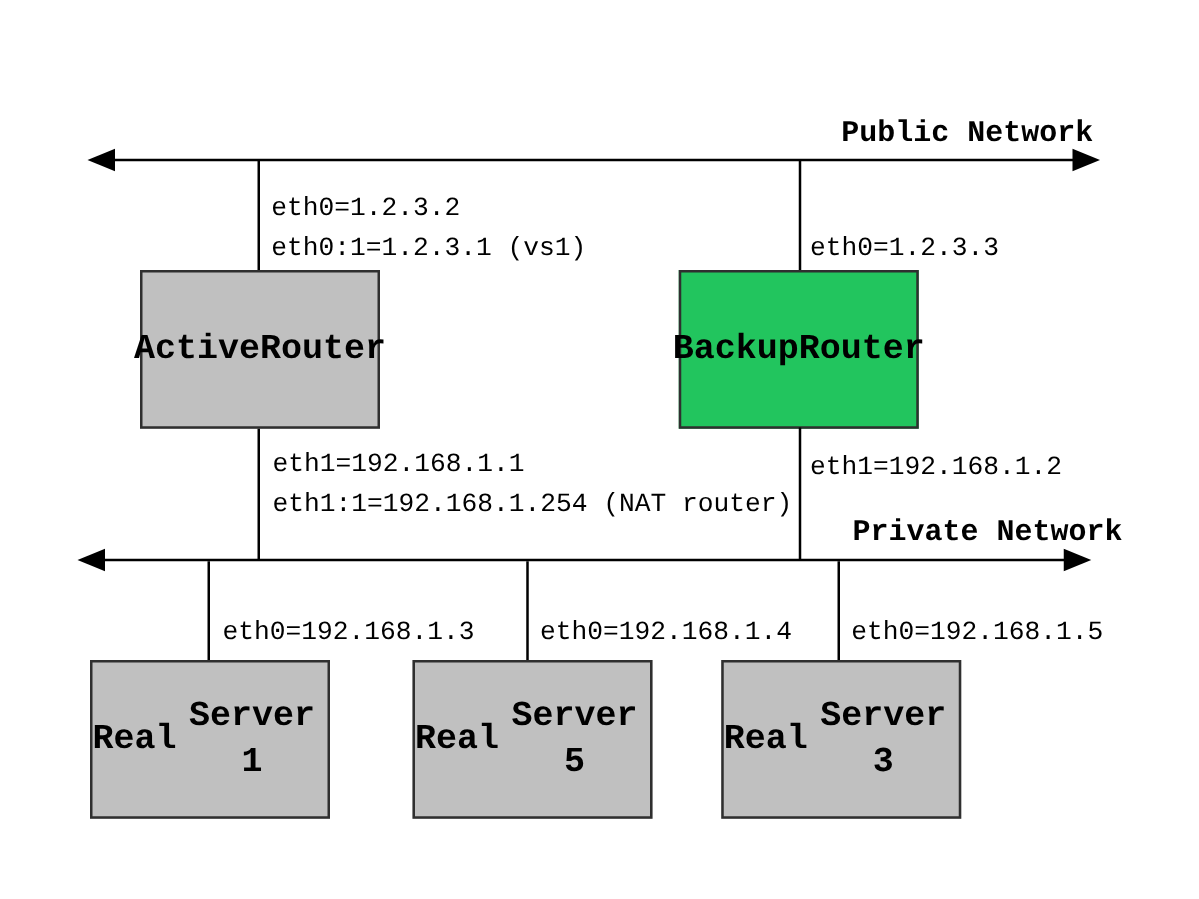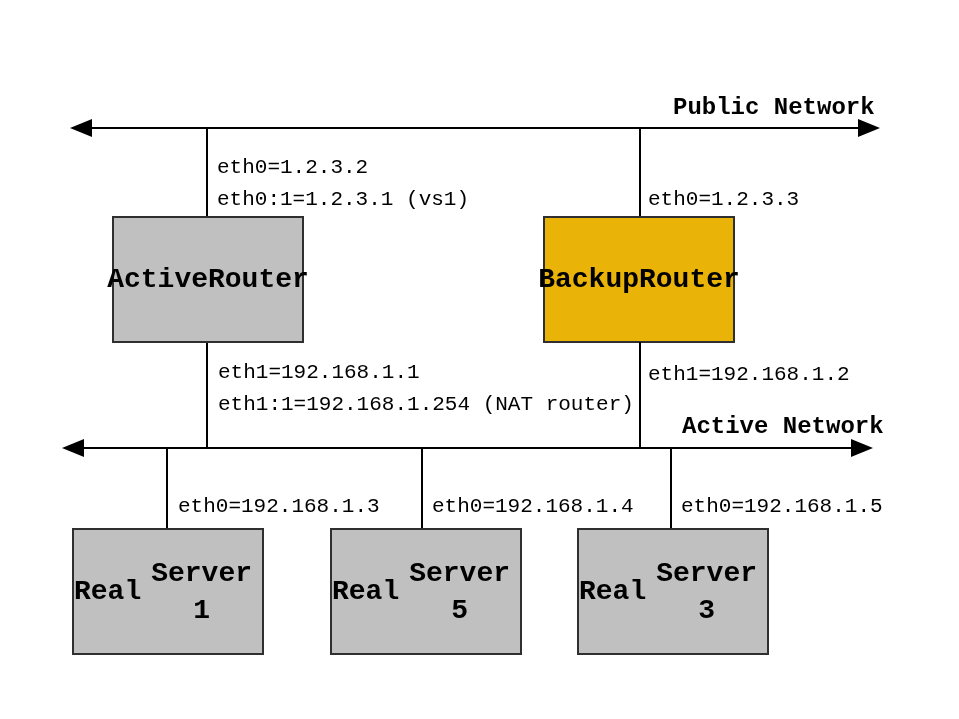--- a/index.html
+++ b/index.html
@@ -86,35 +86,35 @@
   <div class="iflabel" style="left: 217px; top: 152px; color: rgb(0, 0, 0);">
     <div>eth0=1.2.3.2</div>
     <div>eth0:1=1.2.3.1 (vs1)</div>
   </div>
   <div class="iflabel" style="left: 648px; top: 184px; color: rgb(0, 0, 0);">eth0=1.2.3.3</div>
 
   <div class="node" style="left: 112px; top: 216px; background: rgb(192, 192, 192); border-color: rgb(47, 47, 47); color: rgb(0, 0, 0);">
     <div>Active</div>
     <div>Router</div>
   </div>
-  <div class="node" style="left: 543px; top: 216px; background: #eab308; border-color: rgb(47, 47, 47); color: rgb(0, 0, 0);">
+  <div class="node" style="left: 543px; top: 216px; background: #22c55e; border-color: rgb(47, 47, 47); color: rgb(0, 0, 0);">
     <div>Backup</div>
     <div>Router</div>
   </div>
 
   <div class="conn" style="left: 206px; top: 343px; height: 105px; background: rgb(0, 0, 0);"></div>
   <div class="conn" style="left: 639px; top: 342px; height: 106px; background: rgb(0, 0, 0);"></div>
 
   <div class="iflabel" style="left: 218px; top: 357px; color: rgb(0, 0, 0);">
     <div>eth1=192.168.1.1</div>
     <div>eth1:1=192.168.1.254 (NAT router)</div>
   </div>
   <div class="iflabel" style="left: 648px; top: 359px; color: rgb(0, 0, 0); text-align: center;">eth1=192.168.1.2</div>
 
-  <div class="netlabel" style="left: 682px; top: 413px; color: rgb(0, 0, 0);">Active Network</div>
+  <div class="netlabel" style="left: 682px; top: 413px; color: rgb(0, 0, 0);">Private Network</div>
   <div class="net-line" style="left: 67px; top: 447px; width: 800px; background: rgb(0, 0, 0);"></div>
   <div class="arrow-l" style="left: 62px; top: 439px; border-right-color: rgb(0, 0, 0);"></div>
   <div class="arrow-r" style="left: 851px; top: 439px; border-left-color: rgb(0, 0, 0);"></div>
 
   <div class="conn" style="left: 166px; top: 449px; height: 79px; background: rgb(0, 0, 0);"></div>
   <div class="conn" style="left: 421px; top: 449px; height: 79px; background: rgb(0, 0, 0);"></div>
   <div class="conn" style="left: 670px; top: 449px; height: 79px; background: rgb(0, 0, 0);"></div>
 
   <div class="iflabel" style="left: 178px; top: 491px; color: rgb(0, 0, 0);">eth0=192.168.1.3</div>
   <div class="iflabel" style="left: 432px; top: 491px; color: rgb(0, 0, 0);">eth0=192.168.1.4</div>

